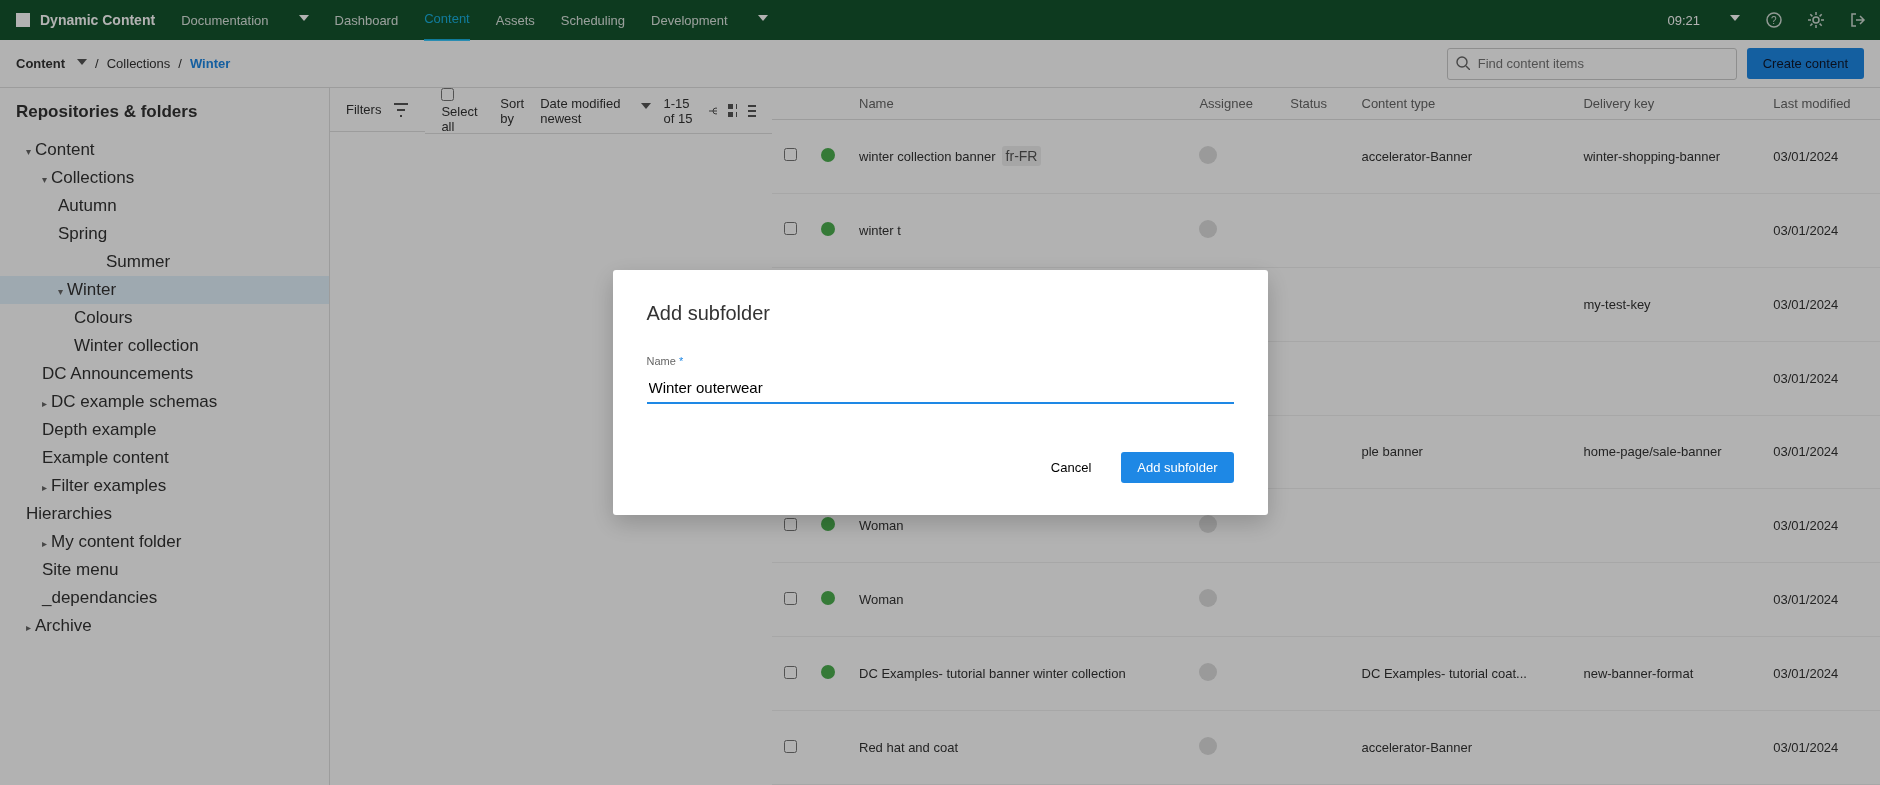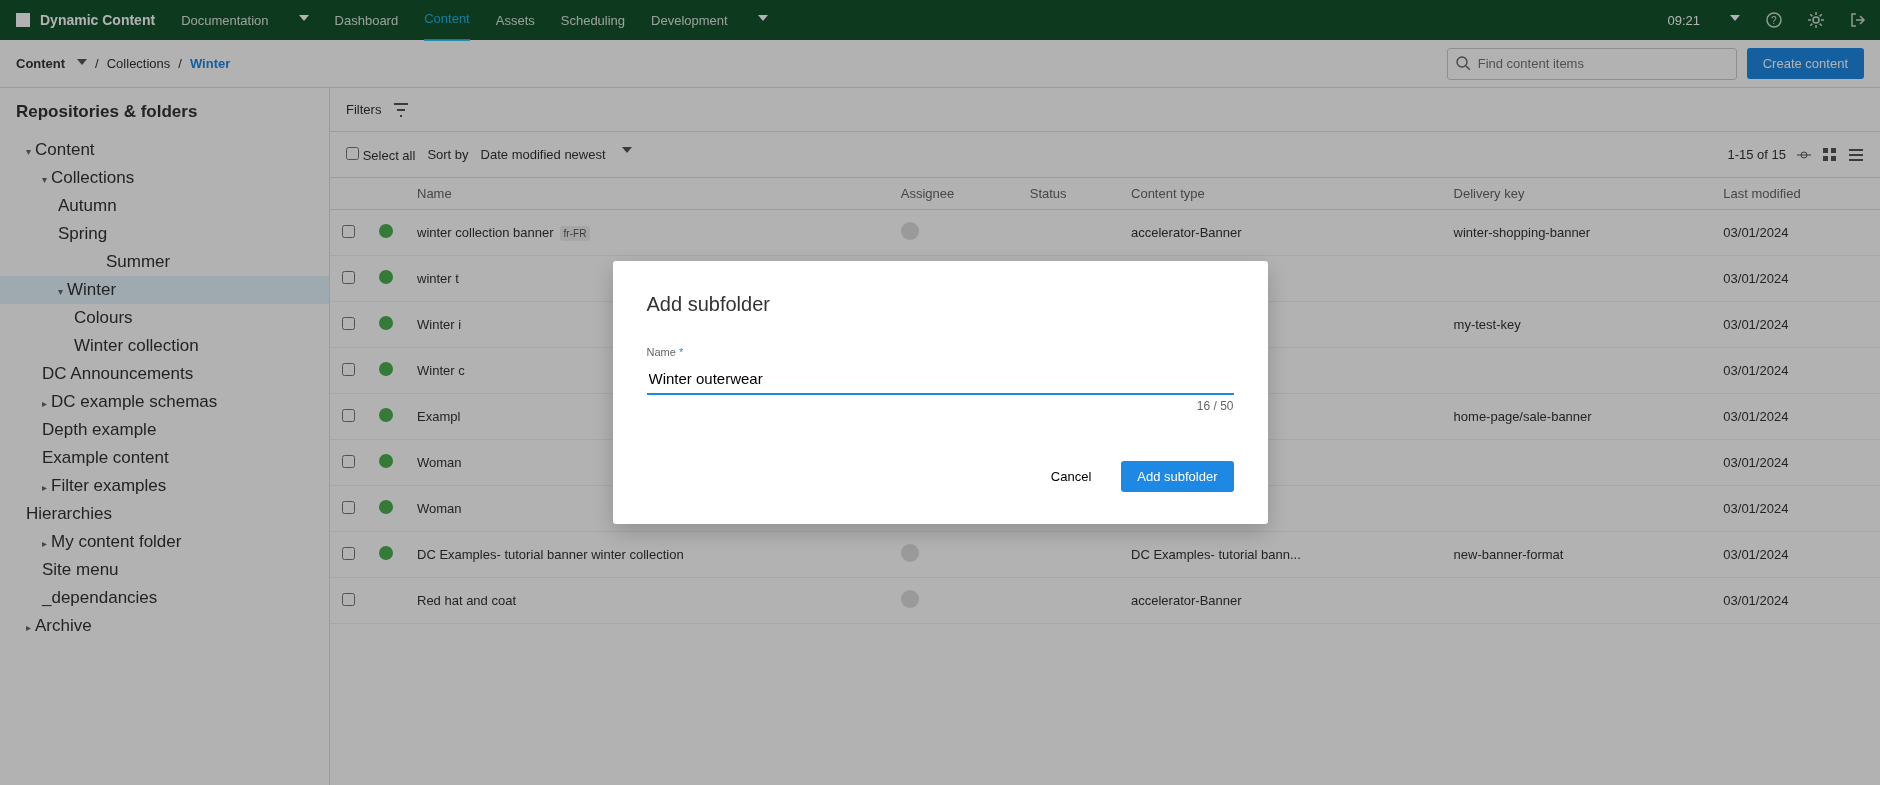--- a/index.html
+++ b/index.html
@@ -22,55 +22,55 @@
 .chev{width:10px;height:10px;margin-left:4px;}
 
 
 
 
 .sub-bar{display:flex;align-items:center;height:48px;padding:0 16px;gap:10px;border-bottom:1px solid #e0e0e0;font-size:13px;}
 .sub-bar .breadcrumb{display:flex;align-items:center;gap:8px;}
 .sub-bar input[type=search]{height:32px;padding:0 30px;width:290px;border:1px solid #ccc;border-radius:3px;font-size:13px;}
 .sub-bar .search-wrapper{position:relative;}
 .sub-bar .search-wrapper svg{position:absolute;top:8px;left:9px;width:14px;height:14px;fill:#666;}
-.sub-bar .create-btn{background:#1e88e5;color:#ffffff;border:none;padding:8px 16px;font-size:13px;border-radius:3px;cursor:pointer;}
+.sub-bar .create-btn{background:#1e88e5;color:#0f172a;border:none;padding:8px 16px;font-size:13px;border-radius:3px;cursor:pointer;}
 .sub-bar .flex-grow{flex:1;}
 
 
 
 
 .main{display:flex;height:calc(100% - 88px);}
 .sidebar{width:330px;border-right:1px solid #e0e0e0;overflow-y:auto;font-size:17px;}
 .sidebar .title{padding:14px 16px;font-weight:600;}
 .tree{list-style:none;}
 .tree li{padding:4px 0 4px 26px;cursor:pointer;white-space:nowrap;}
 .tree li.selected{background:#e3f2fd;}
 .tree li.has-children::before{content:'▸';margin-right:4px;font-size:10px;color:#666;}
 .tree li.open.has-children::before{content:'▾';}
 
 
 
 
-.content{flex:1;display:flex;flex-direction:column;}
+.content{flex:1;display:flex;flex-direction:row;}
 .content-header{display:flex;align-items:center;gap:12px;padding:0 16px;height:46px;border-bottom:1px solid #e0e0e0;font-size:13px;}
 .content-header .view-icons{margin-left:auto;display:flex;gap:10px;align-items:center;}
 .content-header svg{width:16px;height:16px;fill:#555;}
 
 
 .filters-bar{display:flex;align-items:center;gap:12px;padding:0 16px;height:44px;border-bottom:1px solid #e0e0e0;font-size:13px;}
 
 
 table{width:100%;border-collapse:collapse;font-size:13px;}
 thead th{text-align:left;padding:8px 12px;border-bottom:1px solid #e0e0e0;color:#666;font-weight:500;}
 tbody td{padding:12px;border-bottom:1px solid #f0f0f0;}
 .status-icon{width:14px;height:14px;border-radius:50%;display:inline-block;}
 .pub {background:#4caf50;}
 .assignee-circle{width:18px;height:18px;border-radius:50%;background:#ddd;display:inline-block;}
 
-.locale-badge{background:#eee;color:#555;font-size:10px;padding:2px 4px;border-radius:3px;margin-left:6px;}
+.locale-badge{background:#eee;color:#555;font-size:14px;padding:2px 4px;border-radius:3px;margin-left:6px;}
 
 
 
 
 .modal-backdrop{position:fixed;inset:0;background:rgba(0,0,0,.3);display:flex;align-items:center;justify-content:center;z-index:99;}
 .modal{width:655px;background:#fff;border-radius:3px;box-shadow:0 8px 24px rgba(0,0,0,.2);padding:32px 34px;}
 .modal h2{font-size:20px;font-weight:500;margin-bottom:26px;}
 .modal .field-label{font-size:11px;color:#666;}
 .modal .field-label .required{color:#1e88e5;}
 .modal input[type=text]{width:100%;border:none;border-bottom:2px solid #1e88e5;font-size:15px;padding:6px 2px;margin-top:4px;}
@@ -288,21 +288,21 @@
             <td></td>
             <td></td>
             <td>03/01/2024</td>
           </tr>
           <tr>
             <td><input type="checkbox" style=""></td>
             <td><span class="status-icon pub"></span></td>
             <td>DC Examples- tutorial banner winter collection</td>
             <td><span class="assignee-circle"></span></td>
             <td></td>
-            <td>DC Examples- tutorial bann...</td>
+            <td>DC Examples- tutorial coat...</td>
             <td>new-banner-format</td>
             <td>03/01/2024</td>
           </tr>
           <tr>
             <td><input type="checkbox" style=""></td>
             <td><span class="status-icon "></span></td>
             <td>Red hat and coat</td>
             <td><span class="assignee-circle"></span></td>
             <td></td>
             <td>accelerator-Banner</td>
@@ -315,19 +315,18 @@
 </div>
 
 <div class="modal-backdrop">
   <div class="modal">
     <h2>Add subfolder</h2>
     <span class="field-label">
       <span>Name</span>
       <span class="required">*</span>
     </span>
     <input type="text" value="Winter outerwear" style="">
-    <div class="char-counter">16 / 50</div>
     <div class="modal-actions">
       <button>Cancel</button>
       <button class="confirm">Add subfolder</button>
     </div>
   </div>
 </div>
 
 </body></html>

